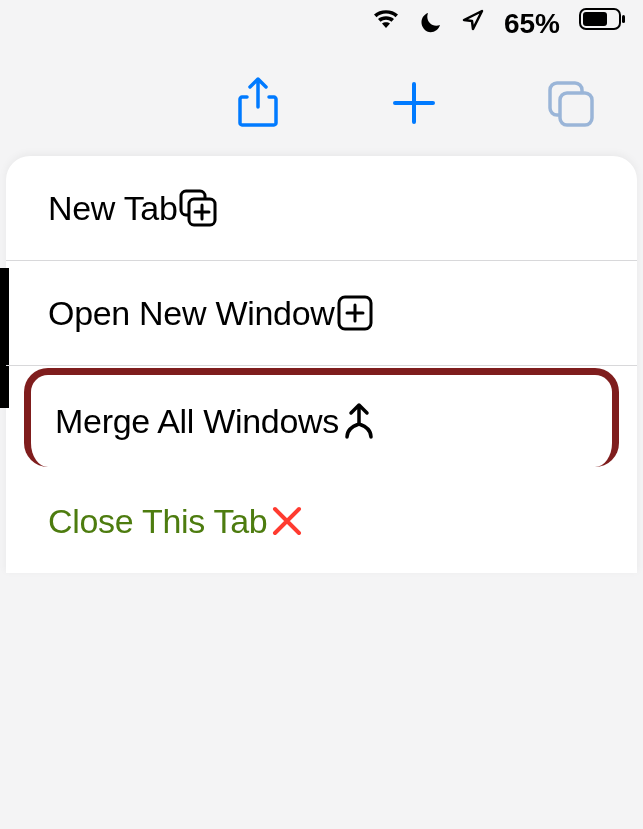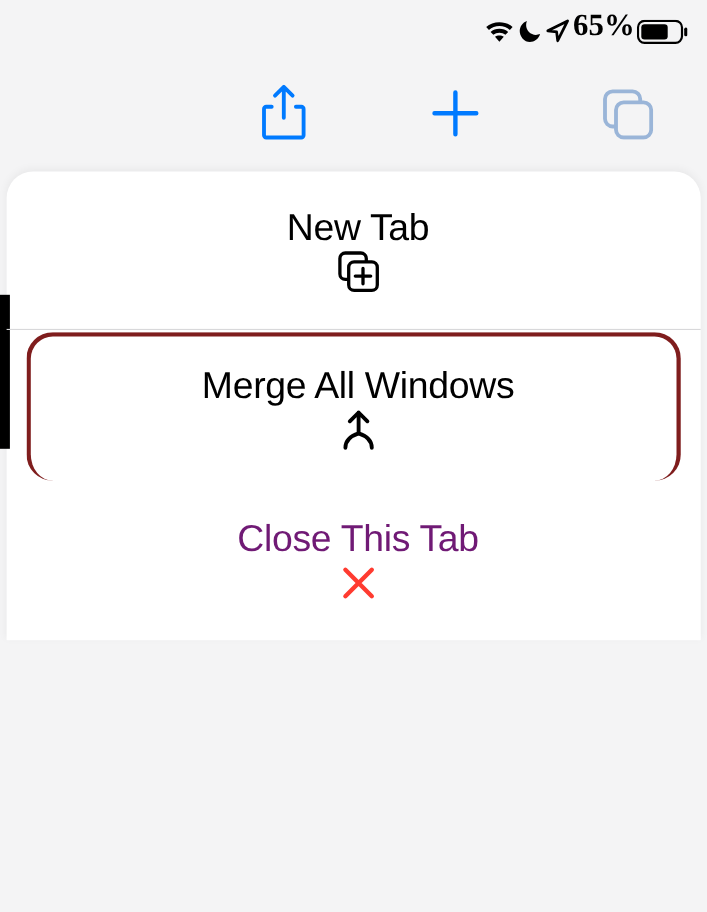--- a/index.html
+++ b/index.html
@@ -10,26 +10,25 @@
     body {
       font-family: -apple-system, BlinkMacSystemFont, "Segoe UI", Helvetica, Arial, sans-serif;
       background: #f4f4f5;
       width: 643px;
       height: 829px;
       overflow: hidden;
     }
     .status-bar {
       display: flex;
       justify-content: flex-end;
-      align-items: flex-end;
+      align-items: flex-start;
       padding: 8px 18px 4px;
-      gap: 0;
+      gap: 17px;
       font-size: 28px;
       font-weight: 600;
-      font-family: Liberation Serif, serif;
     }
     .status-bar svg {
       display: block;
     }
     .battery-text {
       font-size: 28px;
       font-weight: 600;
       margin: 0 2px;
     }
     .toolbar {
@@ -56,43 +55,42 @@
       box-shadow: 0 -2px 8px rgba(0,0,0,0.05);
     }
     .menu-item {
       display: flex;
       align-items: center;
       justify-content: flex-start;
       padding: 32px 34px 32px 42px;
       border-bottom: 1px solid #d8d8da;
       cursor: pointer;
       position: relative;
-      flex-direction: column;
     }
     .menu-item:last-child {
       border-bottom: none;
     }
     .menu-label {
       font-size: 34px;
       font-weight: 400;
       color: #000000;
       letter-spacing: -0.3px;
     }
     .menu-label.destructive {
-      color: #701a75;
+      color: #4d7c0f;
     }
     .menu-icon {
       width: 40px;
       height: 40px;
       display: flex;
       align-items: center;
       justify-content: center;
     }
     .highlighted {
-      border: 4px solid #7f1d1d;
+      border: 7px solid #7f1d1d;
       border-radius: 24px;
       margin: 2px 18px;
       padding: 26px 16px 26px 24px;
     }
     .highlighted + .menu-item {
       border-top: none;
     }
     .menu-item.highlighted {
       border-bottom: none;
     }
@@ -163,20 +161,29 @@
     <span class="menu-icon">
       <svg width="40" height="40" viewBox="0 0 40 40">
         <rect x="3" y="3" width="24" height="24" rx="5" fill="none" stroke="#000" stroke-width="3"></rect>
         <rect x="11" y="11" width="26" height="26" rx="5" fill="#fff" stroke="#000" stroke-width="3"></rect>
         <path d="M24 17 L24 31 M17 24 L31 24" stroke="#000" stroke-width="3" stroke-linecap="round"></path>
       </svg>
     </span>
   </div>
 
 
+  <div class="menu-item">
+    <span class="menu-label">Open New Window</span>
+    <span class="menu-icon">
+      <svg width="38" height="38" viewBox="0 0 38 38">
+        <rect x="3" y="3" width="32" height="32" rx="6" fill="none" stroke="#000" stroke-width="3"></rect>
+        <path d="M19 11 L19 27 M11 19 L27 19" stroke="#000" stroke-width="3" stroke-linecap="round"></path>
+      </svg>
+    </span>
+  </div>
 
   <div class="menu-item highlighted">
     <span class="menu-label">Merge All Windows</span>
     <span class="menu-icon">
       <svg width="34" height="38" viewBox="0 0 34 38">
         <path d="M17 3 L17 22 M17 3 L9 11 M17 3 L25 11 M5 35 C5 28 11 24 17 22 M29 35 C29 28 23 24 17 22" stroke="#000" stroke-width="3.5" fill="none" stroke-linecap="round" stroke-linejoin="round"></path>
       </svg>
     </span>
   </div>
 

